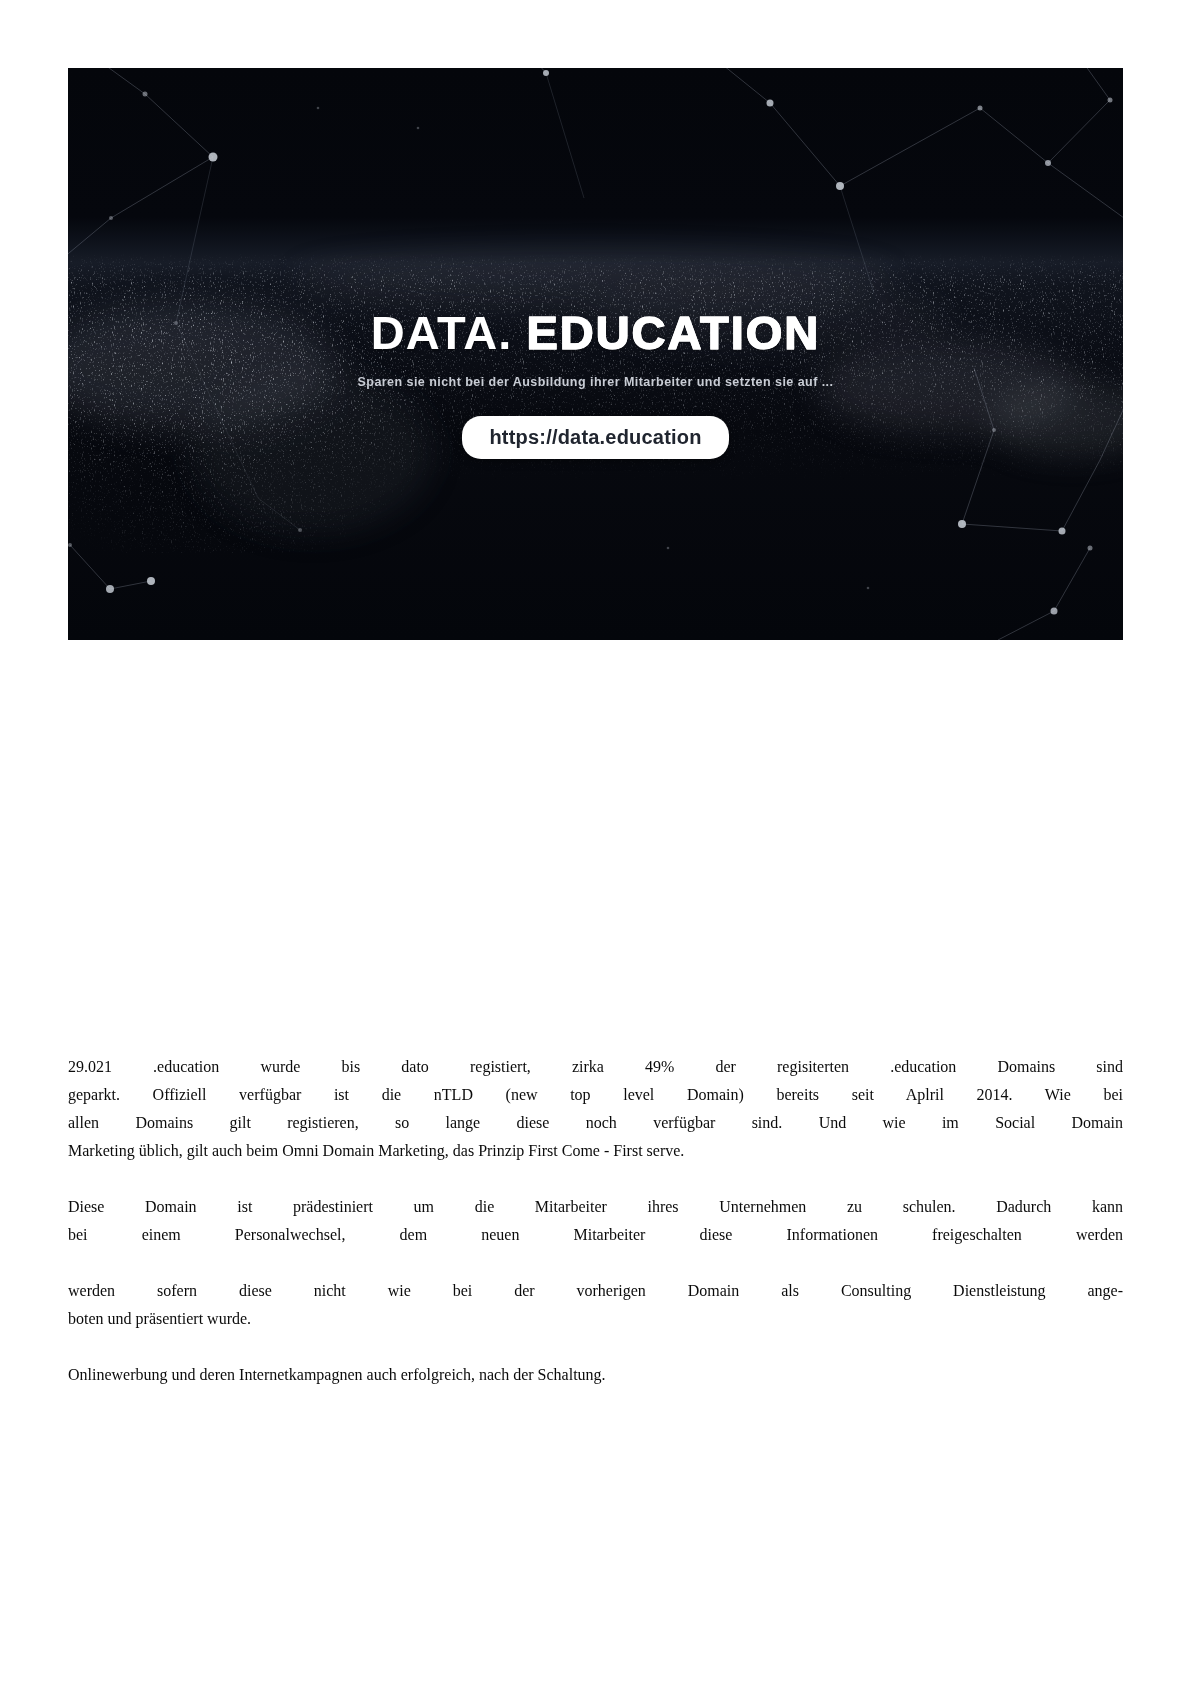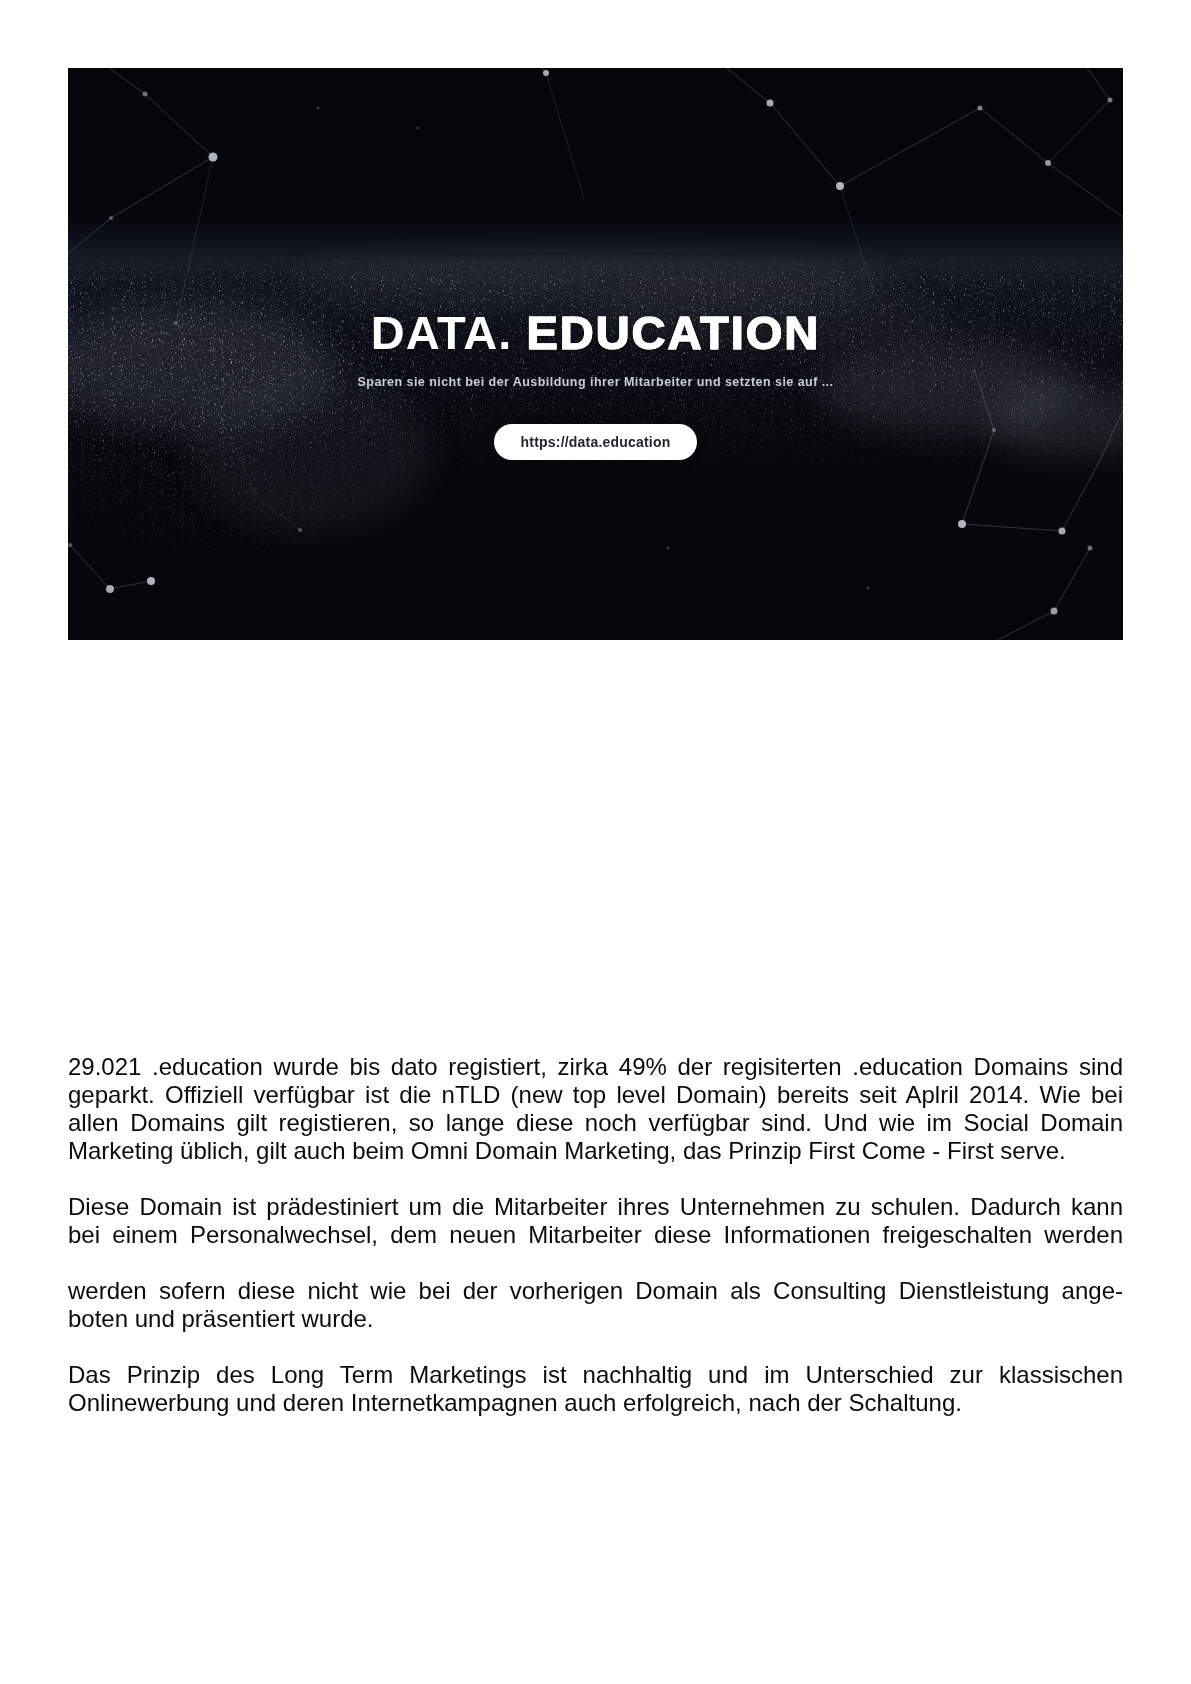--- a/index.html
+++ b/index.html
@@ -23,46 +23,47 @@
     margin: 12px; color: #ffffff; font-weight: bold;
     font-size: 47px; letter-spacing: 1px; line-height: 1.05;
     text-shadow: 0 1px 3px rgba(0,0,0,0.6);
   }
   .hero-title .t2 {
     letter-spacing: 2px;
     -webkit-text-stroke: 1.3px #ffffff;
     text-shadow: 0.6px 0 0 #fff, -0.6px 0 0 #fff, 0 1px 3px rgba(0,0,0,0.6);
   }
   .hero-subtitle {
-    margin: 18px 0 12px; color: #c9cdd5; font-size: 12.5px;
+    margin: 18px 0 4px; color: #c9cdd5; font-size: 12.5px;
     font-weight: bold; letter-spacing: 0.45px;
   }
   .hero-pill {
     display: inline-block; margin-top: 23px;
     background: #ffffff; color: #20252f;
     border-radius: 19px; padding: 10px 27px;
-    font-size: 14px; font-weight: bold; letter-spacing: 0.2px;
+    font-size: 20px; font-weight: bold; letter-spacing: 0.2px;
     box-shadow: 0 2px 8px rgba(0,0,0,0.4);
     cursor: pointer;
   }
 
   
   .description {
     position: absolute; left: 68px; top: 1053px; width: 1055px;
     color: #0b0b0b;
   }
   .description h2 {
     font-size: 20px; font-weight: normal; line-height: 28px;
     margin: 0 0 50px 0;
   }
   .para { margin: 0 0 28px 0; }
   .para .line {
-    font-size: 24px; line-height: 28px;
+    font-size: 16px; line-height: 28px;
     text-align: justify; text-align-last: justify;
     white-space: normal;
+    font-family: Liberation Serif, serif;
   }
   .para .line.last { text-align-last: left; }
 </style>
 </head>
 <body>
 
 <div class="page">
 
   <div class="hero">
 
@@ -178,19 +179,18 @@
         </div>
         <div class="para">
           <div class="line">Diese Domain ist prädestiniert um die Mitarbeiter ihres Unternehmen zu schulen. Dadurch kann</div>
           <div class="line">bei einem Personalwechsel, dem neuen Mitarbeiter diese Informationen freigeschalten werden</div>
         </div>
         <div class="para">
           <div class="line">werden sofern diese nicht wie bei der vorherigen Domain als Consulting Dienstleistung ange-</div>
           <div class="line last">boten und präsentiert wurde.</div>
         </div>
         <div class="para">
-          <div class="line">Das Prinzip des Long Term Marketings ist nachhaltig und im Unterschied zur klassischen</div>
           <div class="line last">Onlinewerbung und deren Internetkampagnen auch erfolgreich, nach der Schaltung.</div>
         </div>
       </div>
   </section>
 
 </div>
 
 </body></html>

